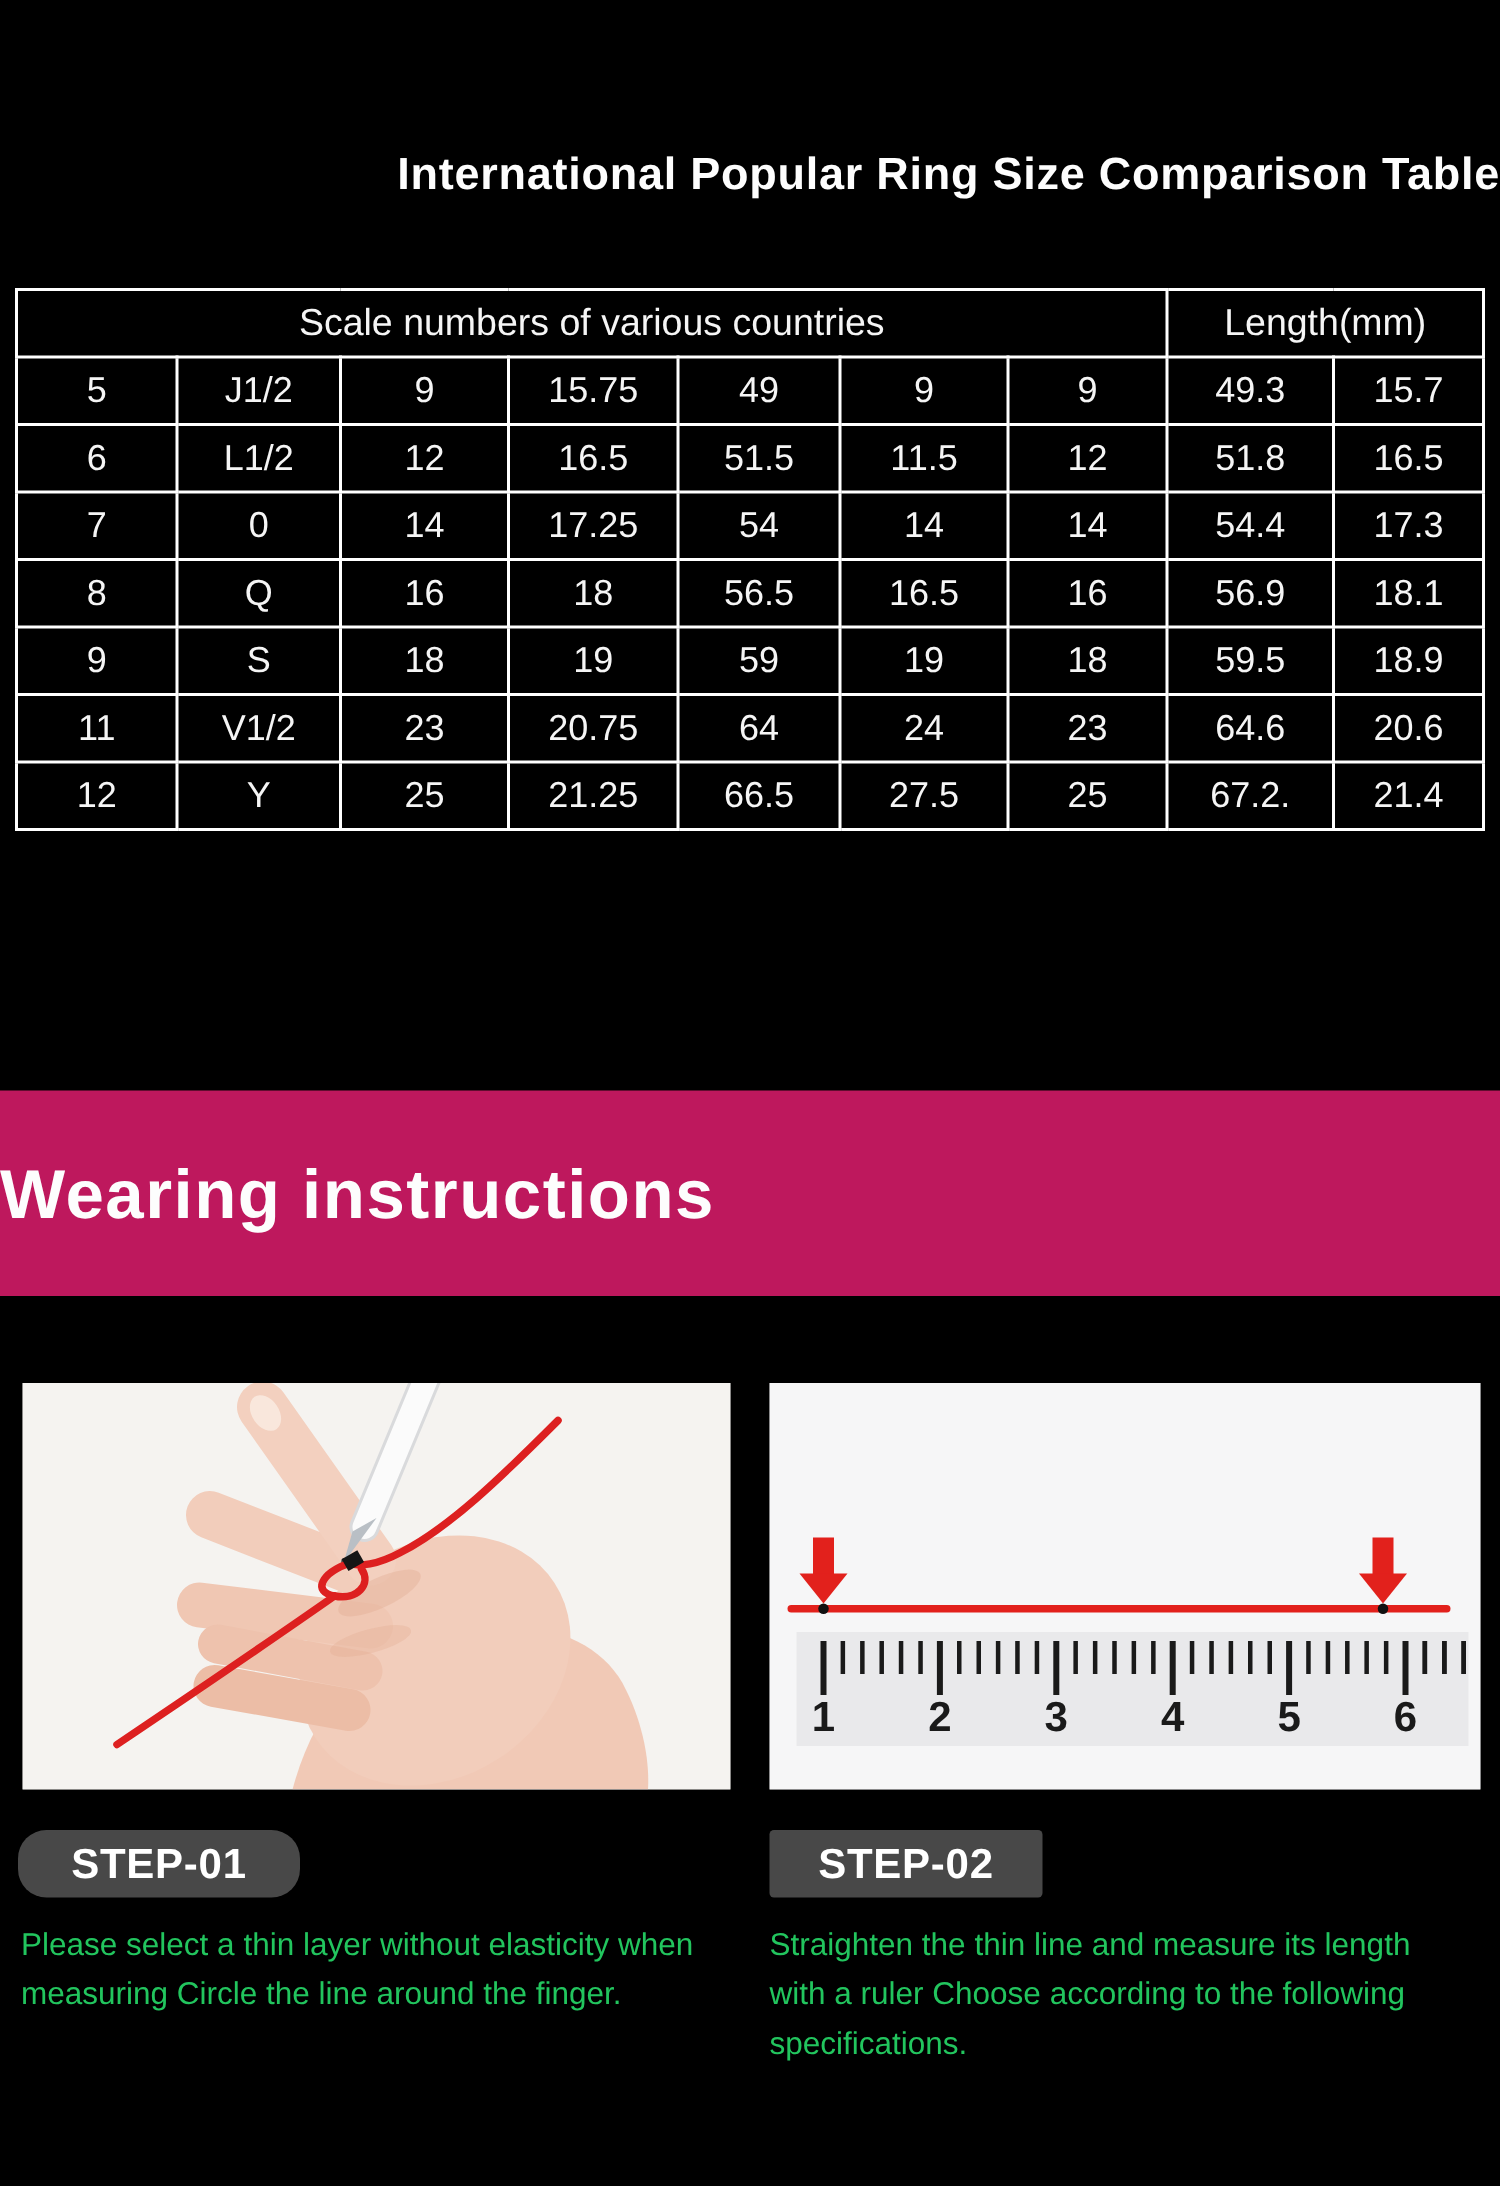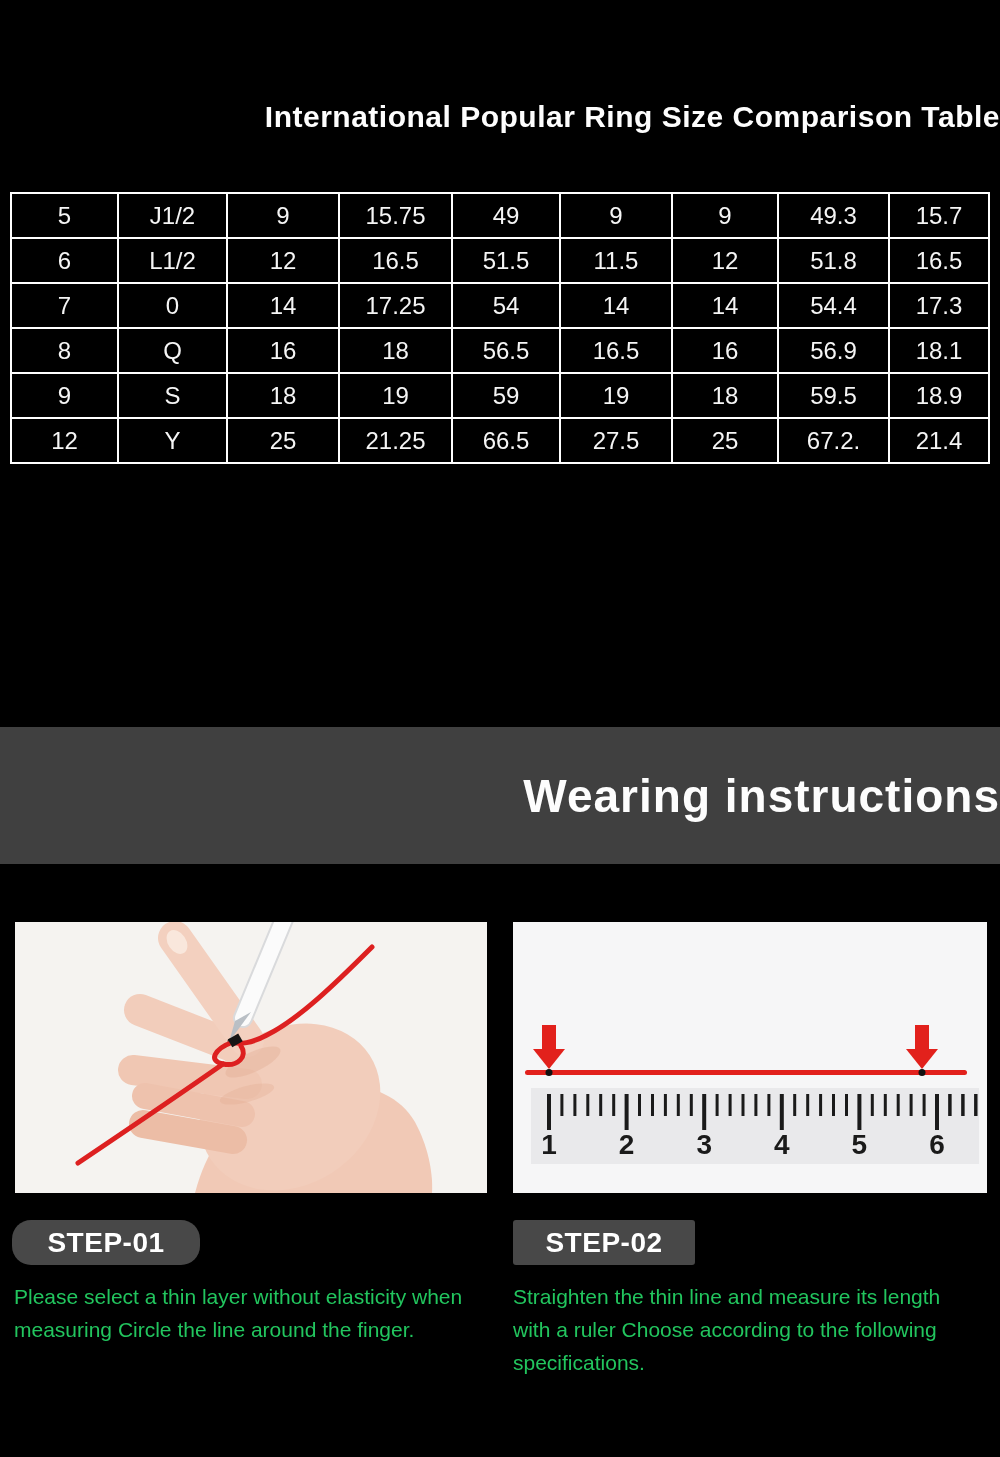--- a/index.html
+++ b/index.html
@@ -18,22 +18,22 @@
   }
   .size-table th,.size-table td{
     border:2px solid #fff;text-align:center;vertical-align:middle;
     color:#f5f5f5;font-weight:normal;padding:0;
   }
   .size-table tr.group-row th{height:43px;font-size:25px;}
   .size-table tr.col-row th{height:46px;font-size:15px;}
   .size-table td{height:43px;font-size:24px;}
   
   .section-band{
-    position:absolute;top:727px;left:0;width:1000px;height:137px;background:#404040;
-    display:flex;align-items:center;justify-content:flex-end;
+    position:absolute;top:727px;left:0;width:1000px;height:137px;background:#be185d;
+    display:flex;align-items:center;justify-content:flex-start;
   }
   .section-band .band-title{font-size:46px;font-weight:bold;color:#fdfdfd;letter-spacing:1px;}
   
   .panel{position:absolute;top:922px;height:271px;overflow:hidden;}
   .panel-left{left:15px;width:472px;background:#f5f3f0;}
   .panel-right{left:513px;width:474px;background:#f6f6f7;}
   .panel svg{display:block;}
   
   .step-badge{
     position:absolute;top:1220px;height:45px;background:#484848;border-radius:3px;
@@ -59,20 +59,24 @@
       <col style="width:109px">
       <col style="width:112px">
     <col style="width:113px">
       <col style="width:108px">
       <col style="width:112px">
     <col style="width:106px">
       <col style="width:111px">
       <col>
   </colgroup>
   <tbody>
+      <tr class="group-row">
+    <th colspan="7">Scale numbers of various countries</th>
+    <th colspan="2">Length(mm)</th>
+  </tr>
   <tr>
     <td>5</td>
         <td>J1/2</td>
         <td>9</td>
         <td>15.75</td>
         <td>49</td>
         <td>9</td>
         <td>9</td>
         <td>49.3</td>
         <td>15.7</td>
@@ -113,20 +117,31 @@
   <tr>
     <td>9</td>
         <td>S</td>
         <td>18</td>
         <td>19</td>
         <td>59</td>
         <td>19</td>
         <td>18</td>
         <td>59.5</td>
         <td>18.9</td>
+  </tr>
+  <tr>
+    <td>11</td>
+        <td>V1/2</td>
+        <td>23</td>
+        <td>20.75</td>
+        <td>64</td>
+        <td>24</td>
+        <td>23</td>
+        <td>64.6</td>
+        <td>20.6</td>
   </tr>
   <tr>
     <td>12</td>
         <td>Y</td>
         <td>25</td>
         <td>21.25</td>
         <td>66.5</td>
         <td>27.5</td>
         <td>25</td>
         <td>67.2.</td>

